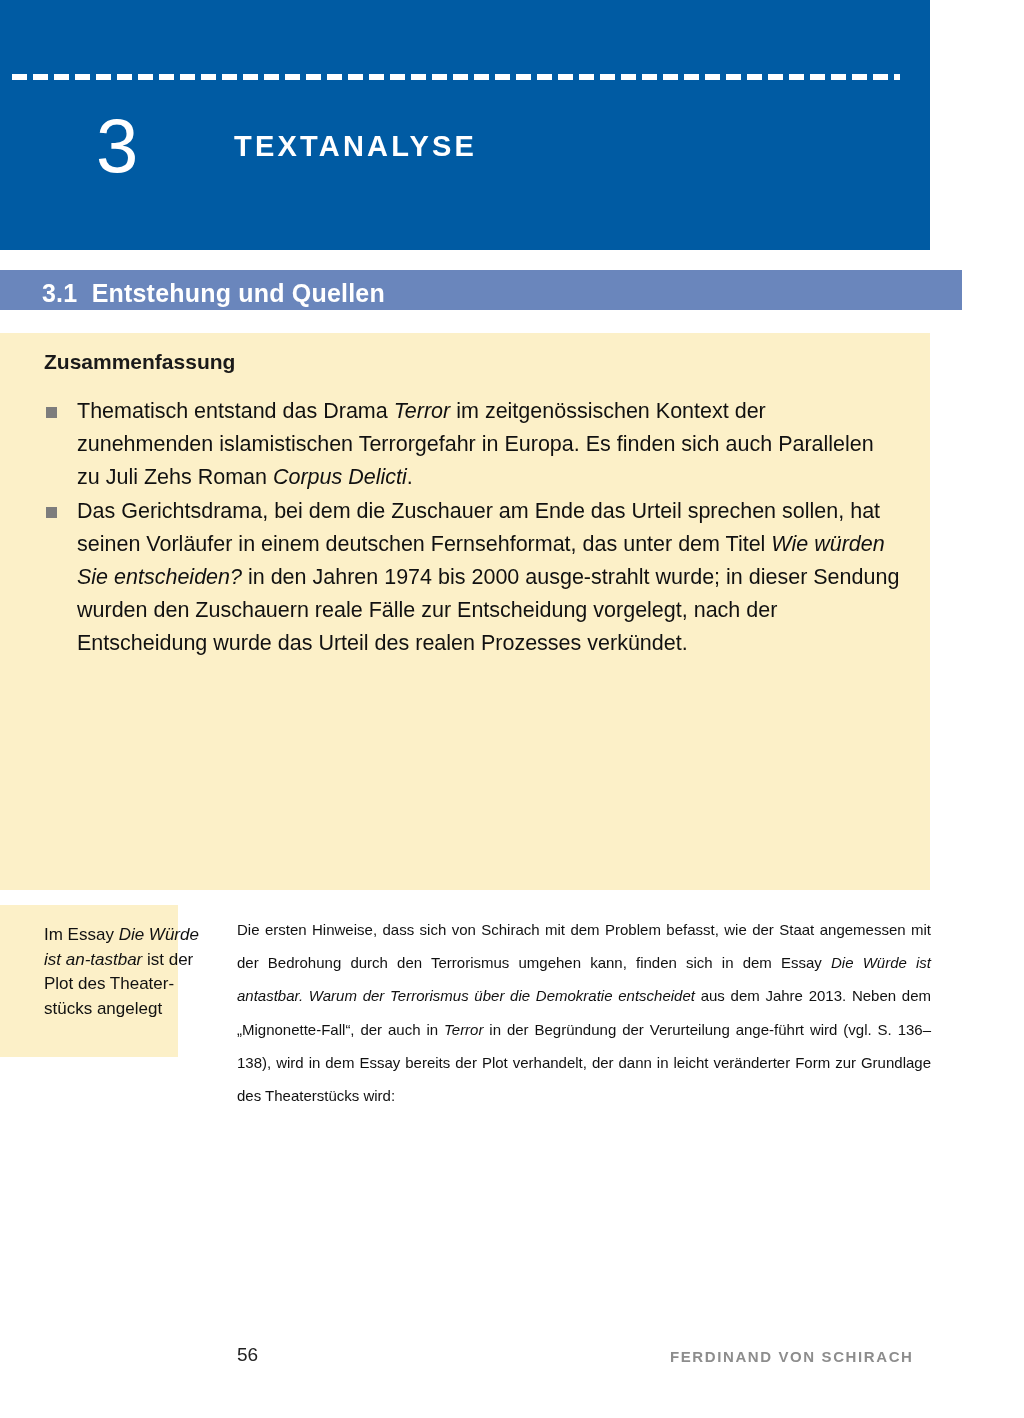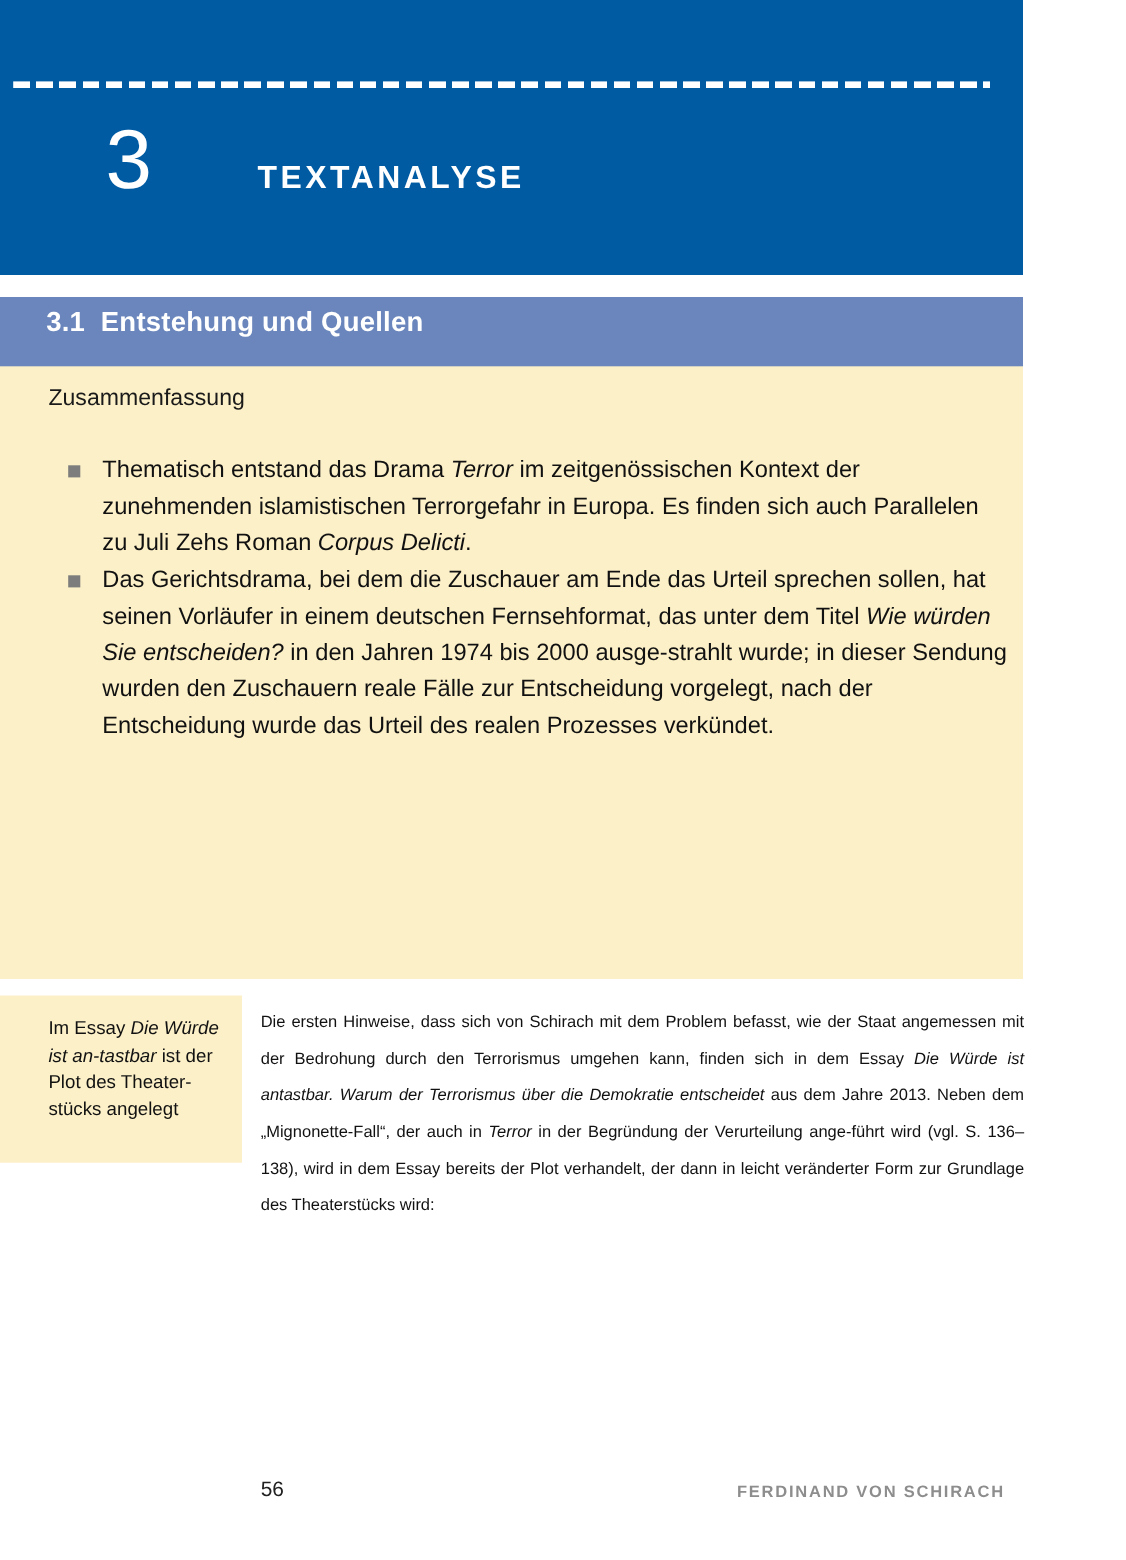--- a/index.html
+++ b/index.html
@@ -51,35 +51,35 @@
   }
   .chapter-title {
     position: absolute;
     left: 234px;
     top: 126px;
     color: #ffffff;
     font-size: 29px;
     font-weight: 600;
     letter-spacing: 3.2px;
     line-height: 41px;
-    margin-top: 16px;
   }
   .chapter-title .line {
     display: block;
     white-space: pre;
   }
 
   
   .section-bar {
     position: absolute;
     left: 0;
     top: 270px;
     width: 930px;
-    height: 64px;
+    height: 40px;
     background: #6A86BC;
+    padding-left: 32px;
   }
   .section-bar-label {
     position: absolute;
     left: 42px;
     top: 9px;
     color: #ffffff;
     font-size: 25px;
     font-weight: bold;
     letter-spacing: 0.2px;
     white-space: pre;
@@ -92,29 +92,29 @@
     top: 333px;
     width: 930px;
     height: 557px;
     background: #FCF0C8;
   }
   .summary-heading {
     position: absolute;
     left: 44px;
     top: 17px;
     font-size: 21px;
-    font-weight: normal;
+    font-weight: bold;
     color: #1a1a1a;
   }
   .summary-list {
     position: absolute;
     left: 44px;
     top: 62px;
     width: 858px;
-    margin: 16px;
+    margin: 0;
     padding: 0;
     list-style: none;
   }
   .summary-list li {
     position: relative;
     padding-left: 33px;
     font-size: 21.5px;
     line-height: 33.2px;
     color: #111111;
     margin: 0 0 0 0;
@@ -128,21 +128,21 @@
     background: #7d7d7d;
   }
   .summary-list li .txt { display: block; }
   em { font-style: italic; }
 
   
   .margin-note {
     position: absolute;
     left: 0;
     top: 905px;
-    width: 220px;
+    width: 178px;
     height: 152px;
     background: #FCF0C8;
   }
   .margin-note-text {
     position: absolute;
     left: 44px;
     top: 18px;
     width: 160px;
     font-size: 17px;
     line-height: 24.5px;

